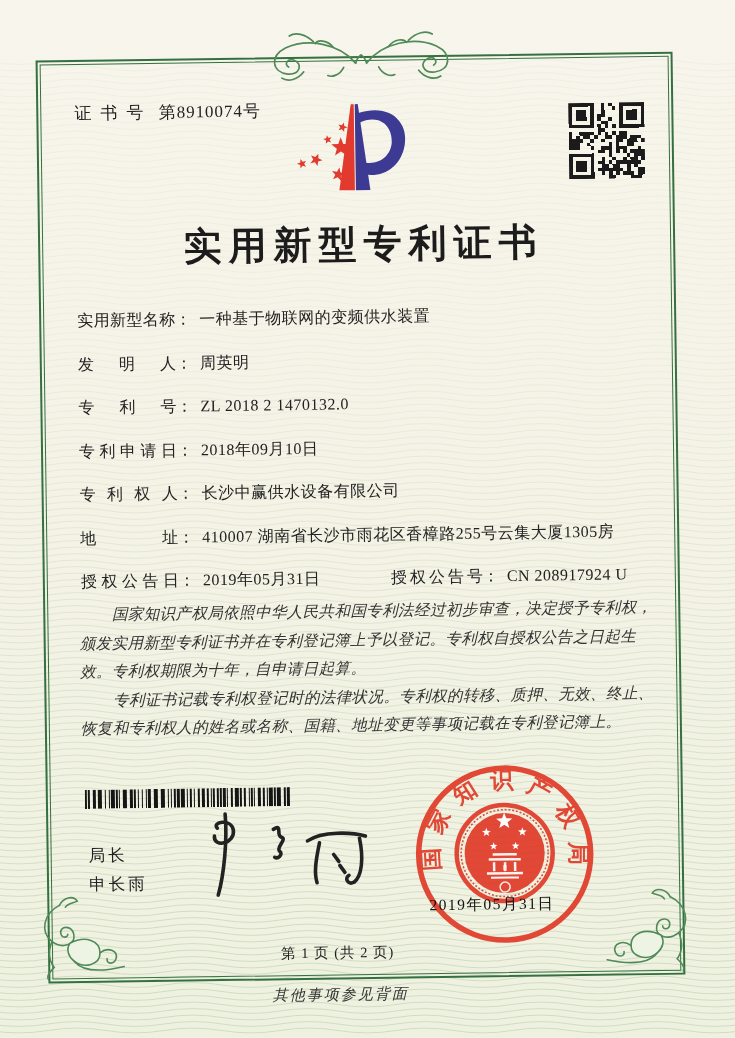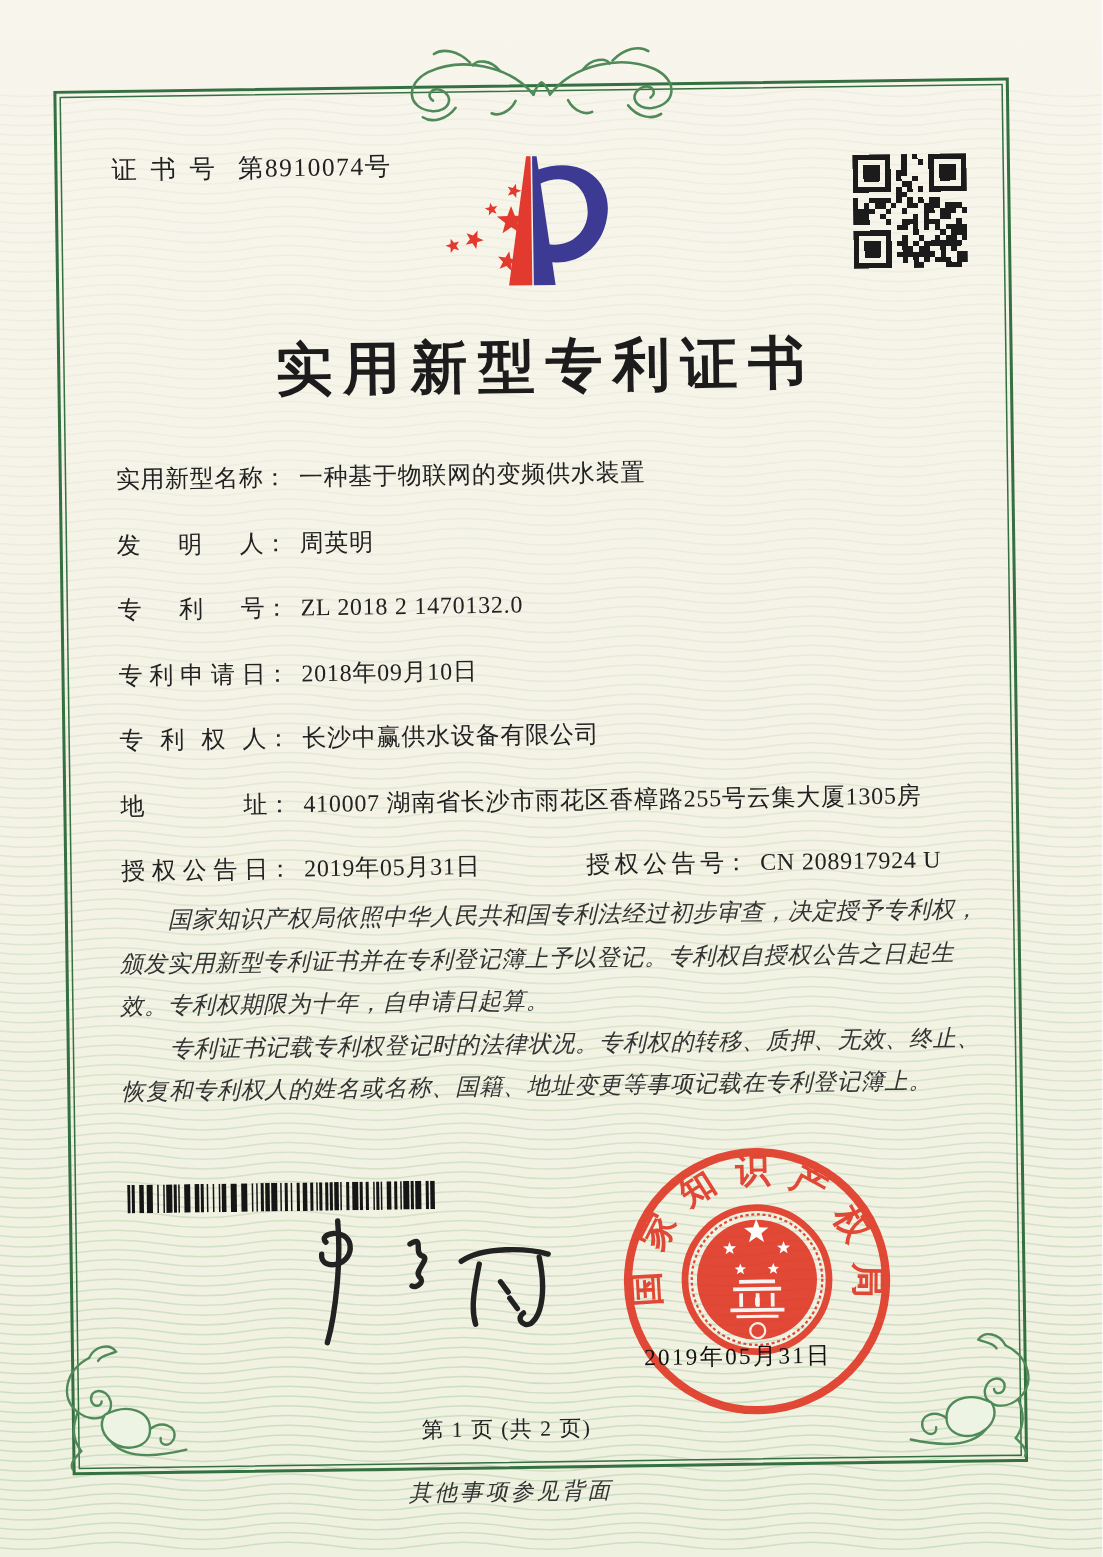--- a/index.html
+++ b/index.html
@@ -569,20 +569,24 @@
         <rect x="173" y="0" width="3" height="19" fill="#151515"></rect>
         <rect x="178" y="0" width="2" height="19" fill="#151515"></rect>
         <rect x="182" y="0" width="1" height="19" fill="#151515"></rect>
         <rect x="184" y="0" width="4" height="19" fill="#151515"></rect>
         <rect x="189" y="0" width="2" height="19" fill="#151515"></rect>
         <rect x="192" y="0" width="4" height="19" fill="#151515"></rect>
         <rect x="199" y="0" width="2" height="19" fill="#151515"></rect>
         <rect x="202" y="0" width="3" height="19" fill="#151515"></rect>
       </svg>
 
+    <div class="abs signer">
+      <div>局长</div>
+      <div>申长雨</div>
+    </div>
 
     <svg class="abs sig" viewBox="0 0 195 105">
       <g fill="none" stroke="#222" stroke-width="3.6" stroke-linecap="round">
         <path d="M30,28 C24,22 44,18 46,30 C48,44 26,48 27,36"></path>
         <path d="M38,14 C40,40 36,75 30,95"></path>
         <path d="M86,30 C96,24 88,36 94,38 C100,40 88,48 92,52 C96,55 90,60 87,58"></path>
         <path d="M120,42 C135,32 165,34 178,38"></path>
         <path d="M132,44 C128,62 126,74 129,84"></path>
         <path d="M172,40 C176,60 174,78 166,84 C160,87 156,80 161,77"></path>
         <path d="M146,56 L151,63"></path>

